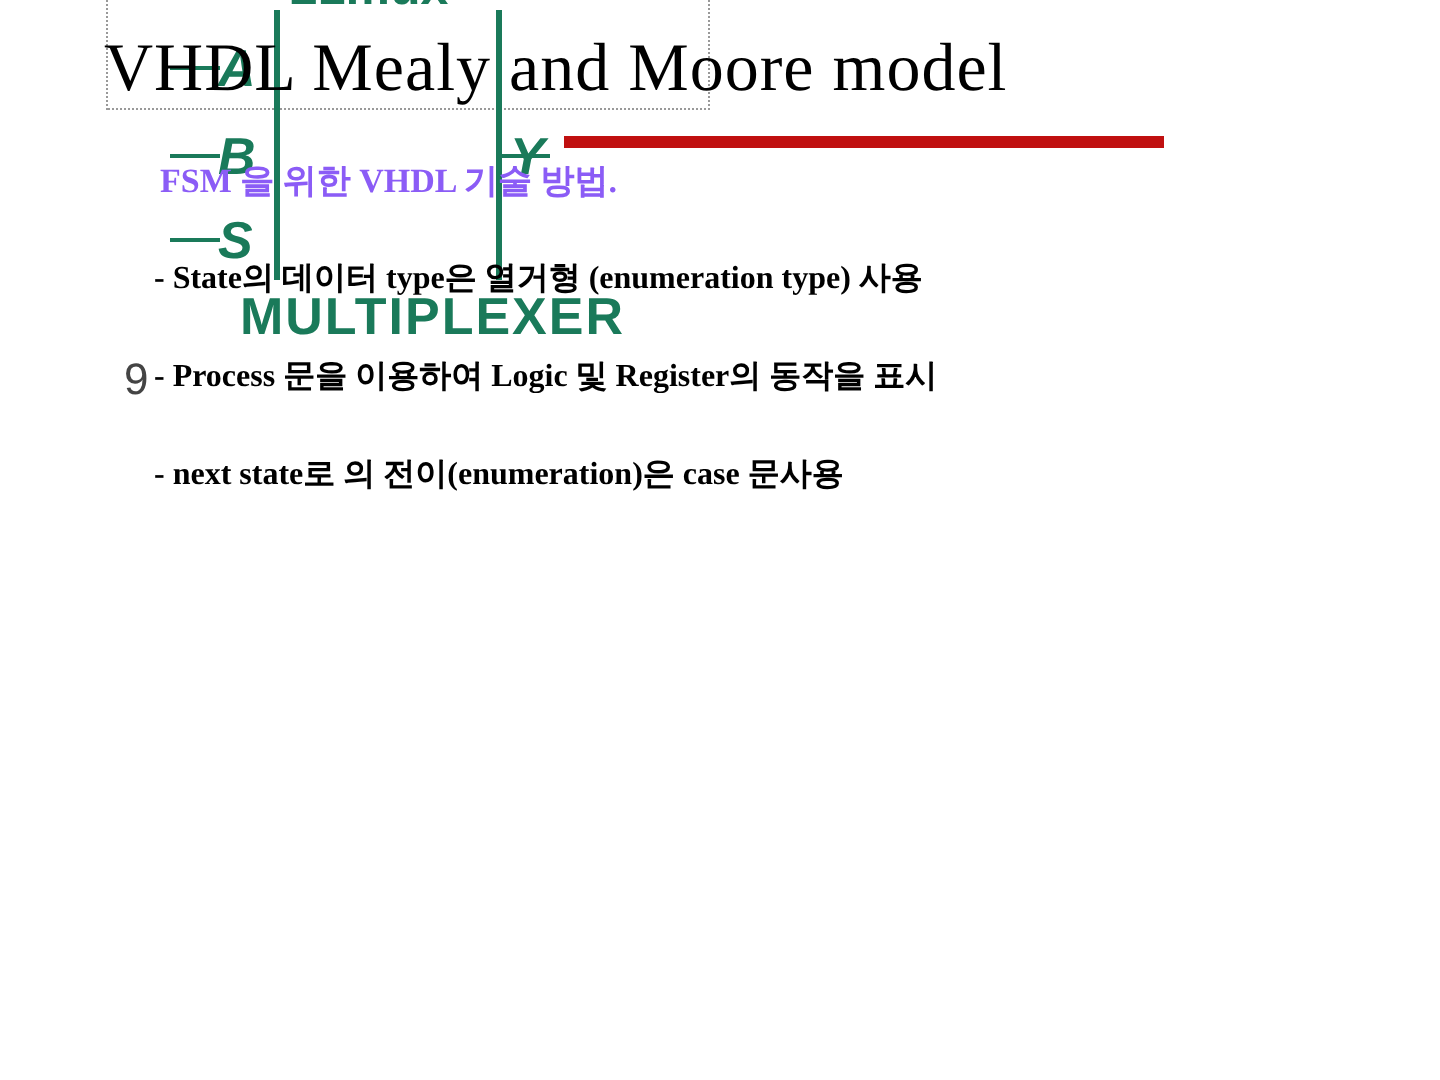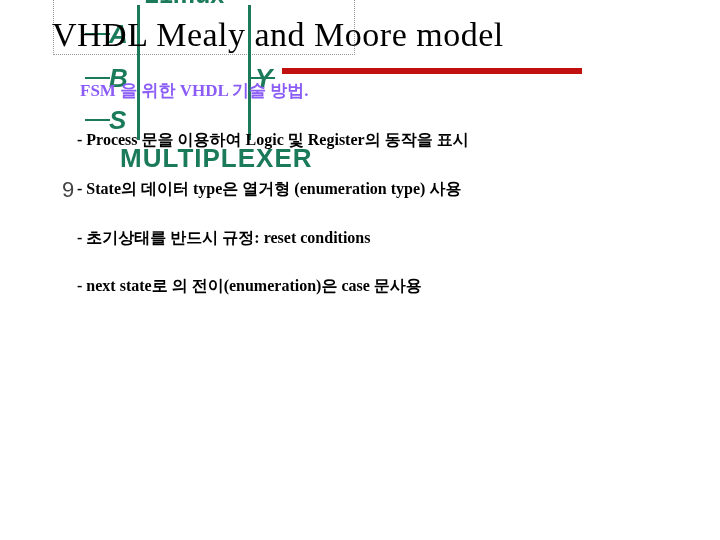--- a/index.html
+++ b/index.html
@@ -147,18 +147,17 @@
   <div class="bg-letter letter-y">Y</div>
   <div class="bg-multiplexer">MULTIPLEXER</div>
   <div class="bg-nine">9</div>
 </div>
 
 <div class="content-layer">
   <div class="title">VHDL Mealy and Moore model</div>
   <div class="title-underline"></div>
   <div class="subtitle">FSM 을 위한 VHDL 기술 방법.</div>
   <div class="bullet-list">
+    <div class="bullet">- State의 데이터 type은 열거형 (enumeration type) 사용</div>
     <div class="bullet">- Process 문을 이용하여 Logic 및 Register의 동작을 표시</div>
-    <div class="bullet">- State의 데이터 type은 열거형 (enumeration type) 사용</div>
-    <div class="bullet">- 초기상태를 반드시 규정: reset conditions</div>
     <div class="bullet">- next state로 의 전이(enumeration)은 case 문사용</div>
   </div>
 </div>
 
 </body></html>

